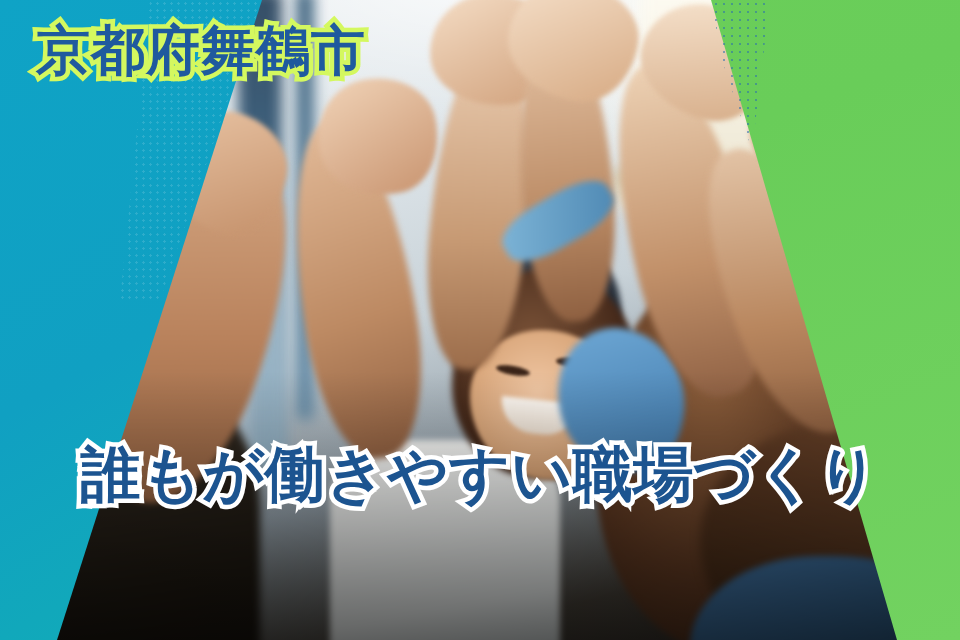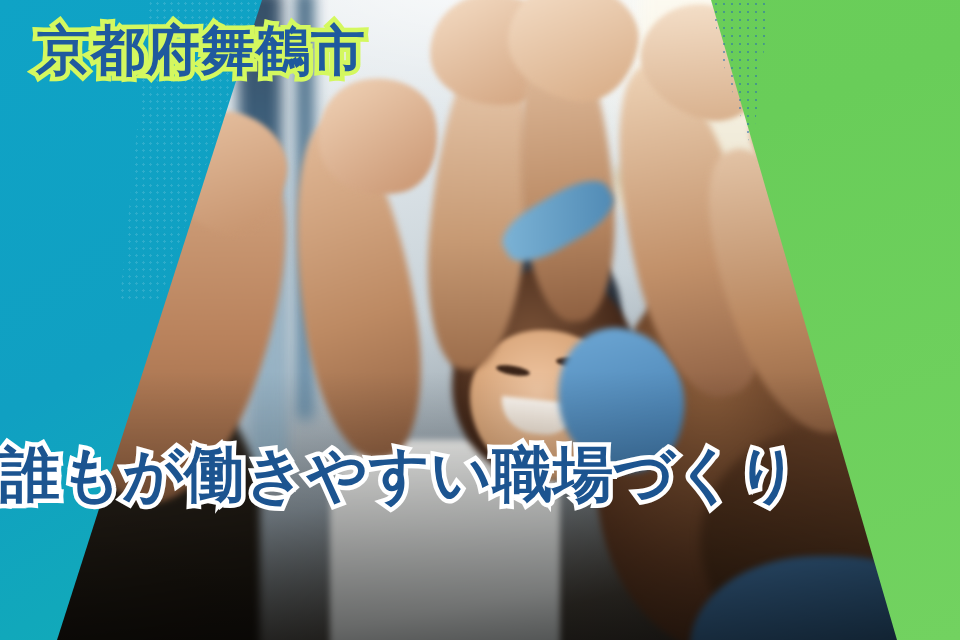--- a/index.html
+++ b/index.html
@@ -196,21 +196,21 @@
     -webkit-text-stroke: 9px #d4f85f;
     paint-order: stroke fill;
     white-space: nowrap;
   }
 
   .headline {
     position: absolute;
     left: 0;
     right: 0;
     top: 440px;
-    text-align: left;
+    text-align: center;
     font-weight: 700;
     color: #1c5490;
     -webkit-text-stroke: 9px #ffffff;
     paint-order: stroke fill;
     line-height: 1.16;
     letter-spacing: 0.5px;
   }
   .headline .l1 { display: block; font-size: 60px; }
   .headline .l2 { display: block; font-size: 60px; margin-top: 6px; }
 </style>

